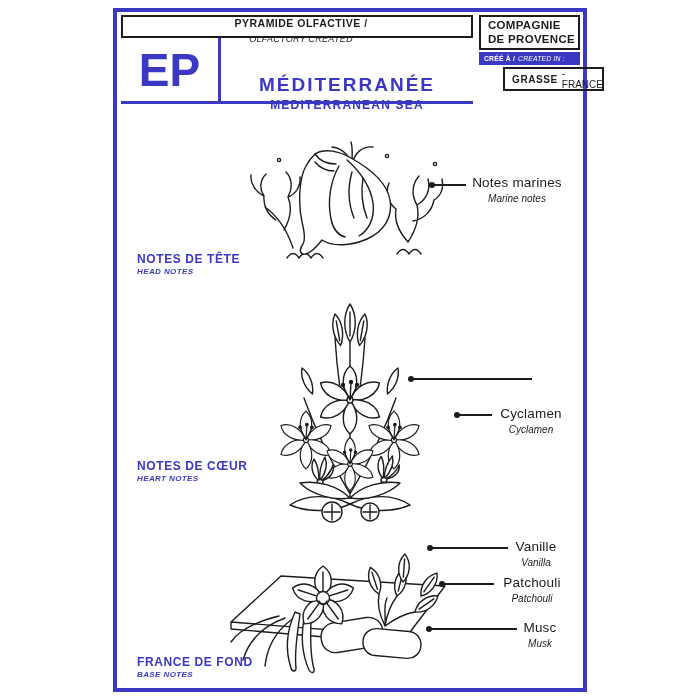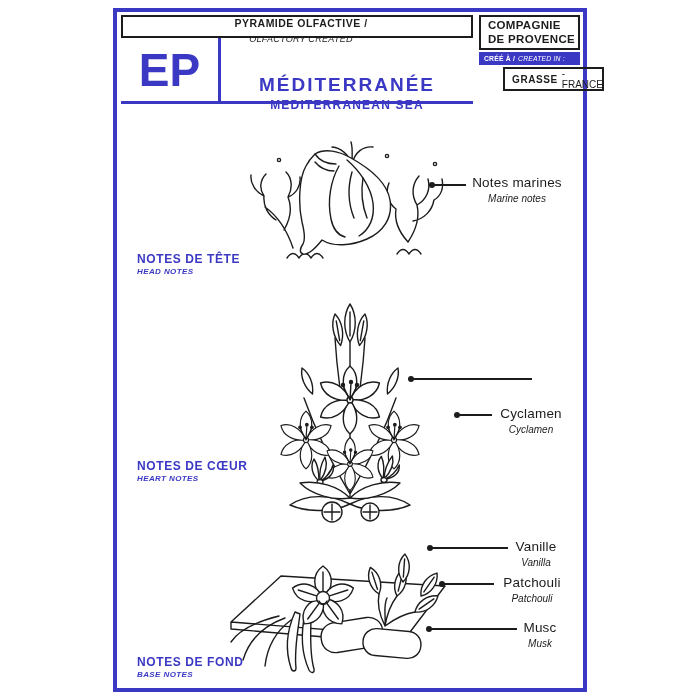--- a/index.html
+++ b/index.html
@@ -275,17 +275,17 @@
     <div class="note-en">Patchouli</div>
   </div>
 
   <div class="conn" style="left:311px; top:616px; width:89px;"></div>
   <div class="note" style="left:383px; top:608px; width:80px;">
     <div class="note-fr">Musc</div>
     <div class="note-en">Musk</div>
   </div>
 
   <div class="level" style="left:20px; top:643px;">
-    <div class="level-fr">NOTES DE FOND</div>
+    <div class="level-fr">FRANCE DE FOND</div>
     <div class="level-en">BASE NOTES</div>
   </div>
 
 </div>
 
 </body></html>

